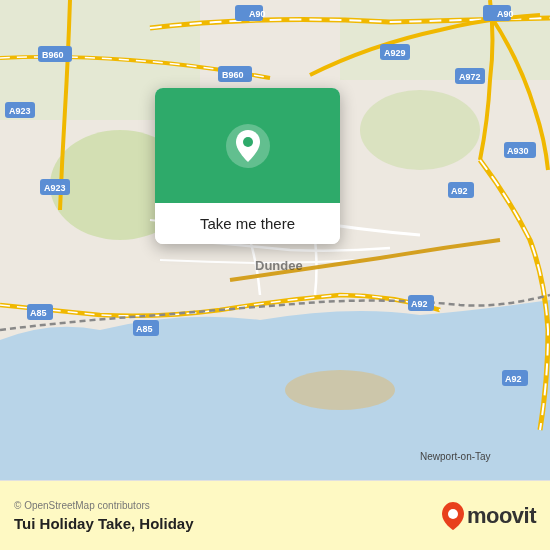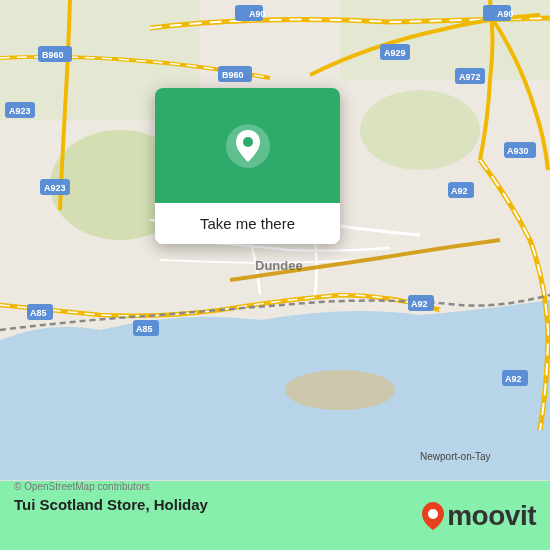--- a/index.html
+++ b/index.html
@@ -71,23 +71,24 @@
       transform: translateX(-50%);
       border-left: 12px solid transparent;
       border-right: 12px solid transparent;
       border-top: 12px solid #fff;
     }
 
     
     .bottom-bar {
       width: 550px;
       height: 70px;
-      background: #86efac;
+      background: #fef9c3;
       border-top: 1px solid #e0e0e0;
       display: flex;
+      align-items: center;
       justify-content: space-between;
       padding: 0 14px;
     }
 
     .bottom-left {
       display: flex;
       flex-direction: column;
     }
 
     .osm-credit {
@@ -102,21 +103,21 @@
       color: #222;
     }
 
     .moovit-logo {
       display: flex;
       align-items: center;
       gap: 0px;
     }
 
     .moovit-text {
-      font-size: 28px;
+      font-size: 22px;
       font-weight: 700;
       color: #333;
       letter-spacing: -0.5px;
     }
   </style>
 </head>
 <body>
 
 <div id="map-container">
   <svg id="map-svg" viewBox="0 0 550 480" xmlns="http://www.w3.org/2000/svg">
@@ -221,21 +222,21 @@
       </svg>
     </div>
     <button class="popup-button">Take me there</button>
   </div>
 </div>
 
 <div class="bottom-bar">
   <div class="bottom-left">
     <span class="osm-credit">© OpenStreetMap contributors</span>
     <span class="location-name">
-      <span>Tui Scotland Store</span>,
+      <span>Tui Holiday Take</span>,
       <span>Holiday</span>
     </span>
   </div>
   <div class="moovit-logo">
 
     <svg width="28" height="32" viewBox="0 0 28 32" xmlns="http://www.w3.org/2000/svg">
       <path d="M14 2 C8 2 3 7.5 3 14 C3 23 14 30 14 30 C14 30 25 23 25 14 C25 7.5 20 2 14 2 Z" fill="#e8401c"></path>
       <circle cx="14" cy="14" r="5" fill="#fff"></circle>
     </svg>
     <span class="moovit-text">moovit</span>

